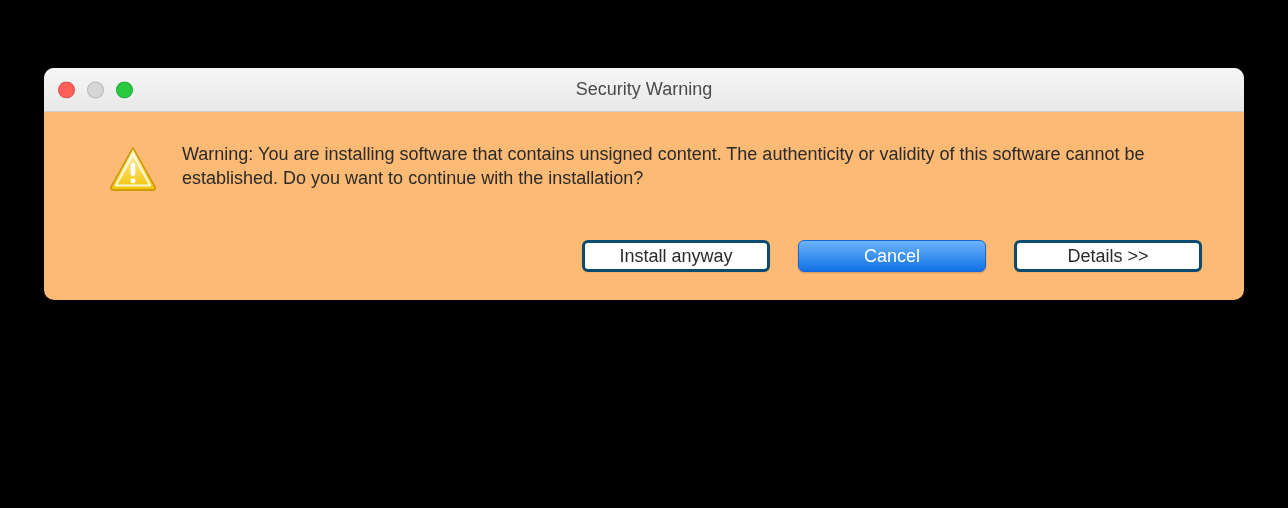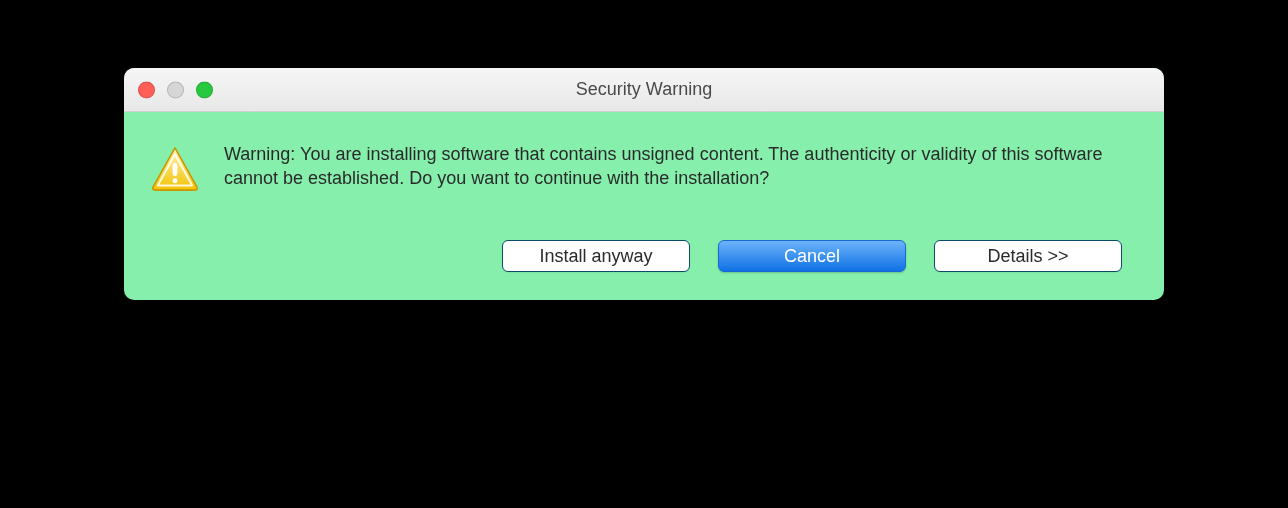--- a/index.html
+++ b/index.html
@@ -11,22 +11,22 @@
       width: 1288px;
       height: 508px;
       background: #000;
       font-family: -apple-system, BlinkMacSystemFont, "Helvetica Neue", Arial, sans-serif;
       display: flex;
       align-items: flex-start;
       justify-content: center;
       padding-top: 68px;
     }
     .dialog {
-      width: 1040px;
-      background: #86efac;
+      width: 1200px;
+      background: #fdba74;
       border-radius: 10px;
       box-shadow: 0 20px 60px rgba(0,0,0,0.5), 0 0 0 1px rgba(0,0,0,0.15);
       overflow: hidden;
     }
     .titlebar {
       height: 44px;
       background: linear-gradient(to bottom, #f6f6f6, #e8e8e8);
       border-bottom: 1px solid #d0d0d0;
       position: relative;
       display: flex;
@@ -49,21 +49,21 @@
     }
     .tl-close { background: #ff5f56; }
     .tl-min { background: #d6d6d6; }
     .tl-max { background: #27c93f; }
     .title {
       font-size: 18px;
       color: #4a4a4a;
       font-weight: 400;
     }
     .content {
-      padding: 30px 40px 28px 26px;
+      padding: 30px 40px 28px 64px;
     }
     .message-row {
       display: flex;
       align-items: flex-start;
       gap: 24px;
     }
     .warning-icon {
       flex-shrink: 0;
       width: 50px;
       height: 50px;
@@ -89,21 +89,21 @@
       border-radius: 6px;
       font-size: 18px;
       font-family: inherit;
       cursor: pointer;
       display: inline-flex;
       align-items: center;
       justify-content: center;
     }
     .btn-default {
       background: #fff;
-      border: 1px solid #0c4a6e;
+      border: 3px solid #0c4a6e;
       color: #2a2a2a;
       box-shadow: 0 1px 1px rgba(0,0,0,0.05);
     }
     .btn-primary {
       background: linear-gradient(to bottom, #6cb3fa, #1071e5);
       border: 1px solid #1a66d6;
       color: #fff;
       box-shadow: 0 1px 2px rgba(0,0,0,0.2);
     }
   </style>

